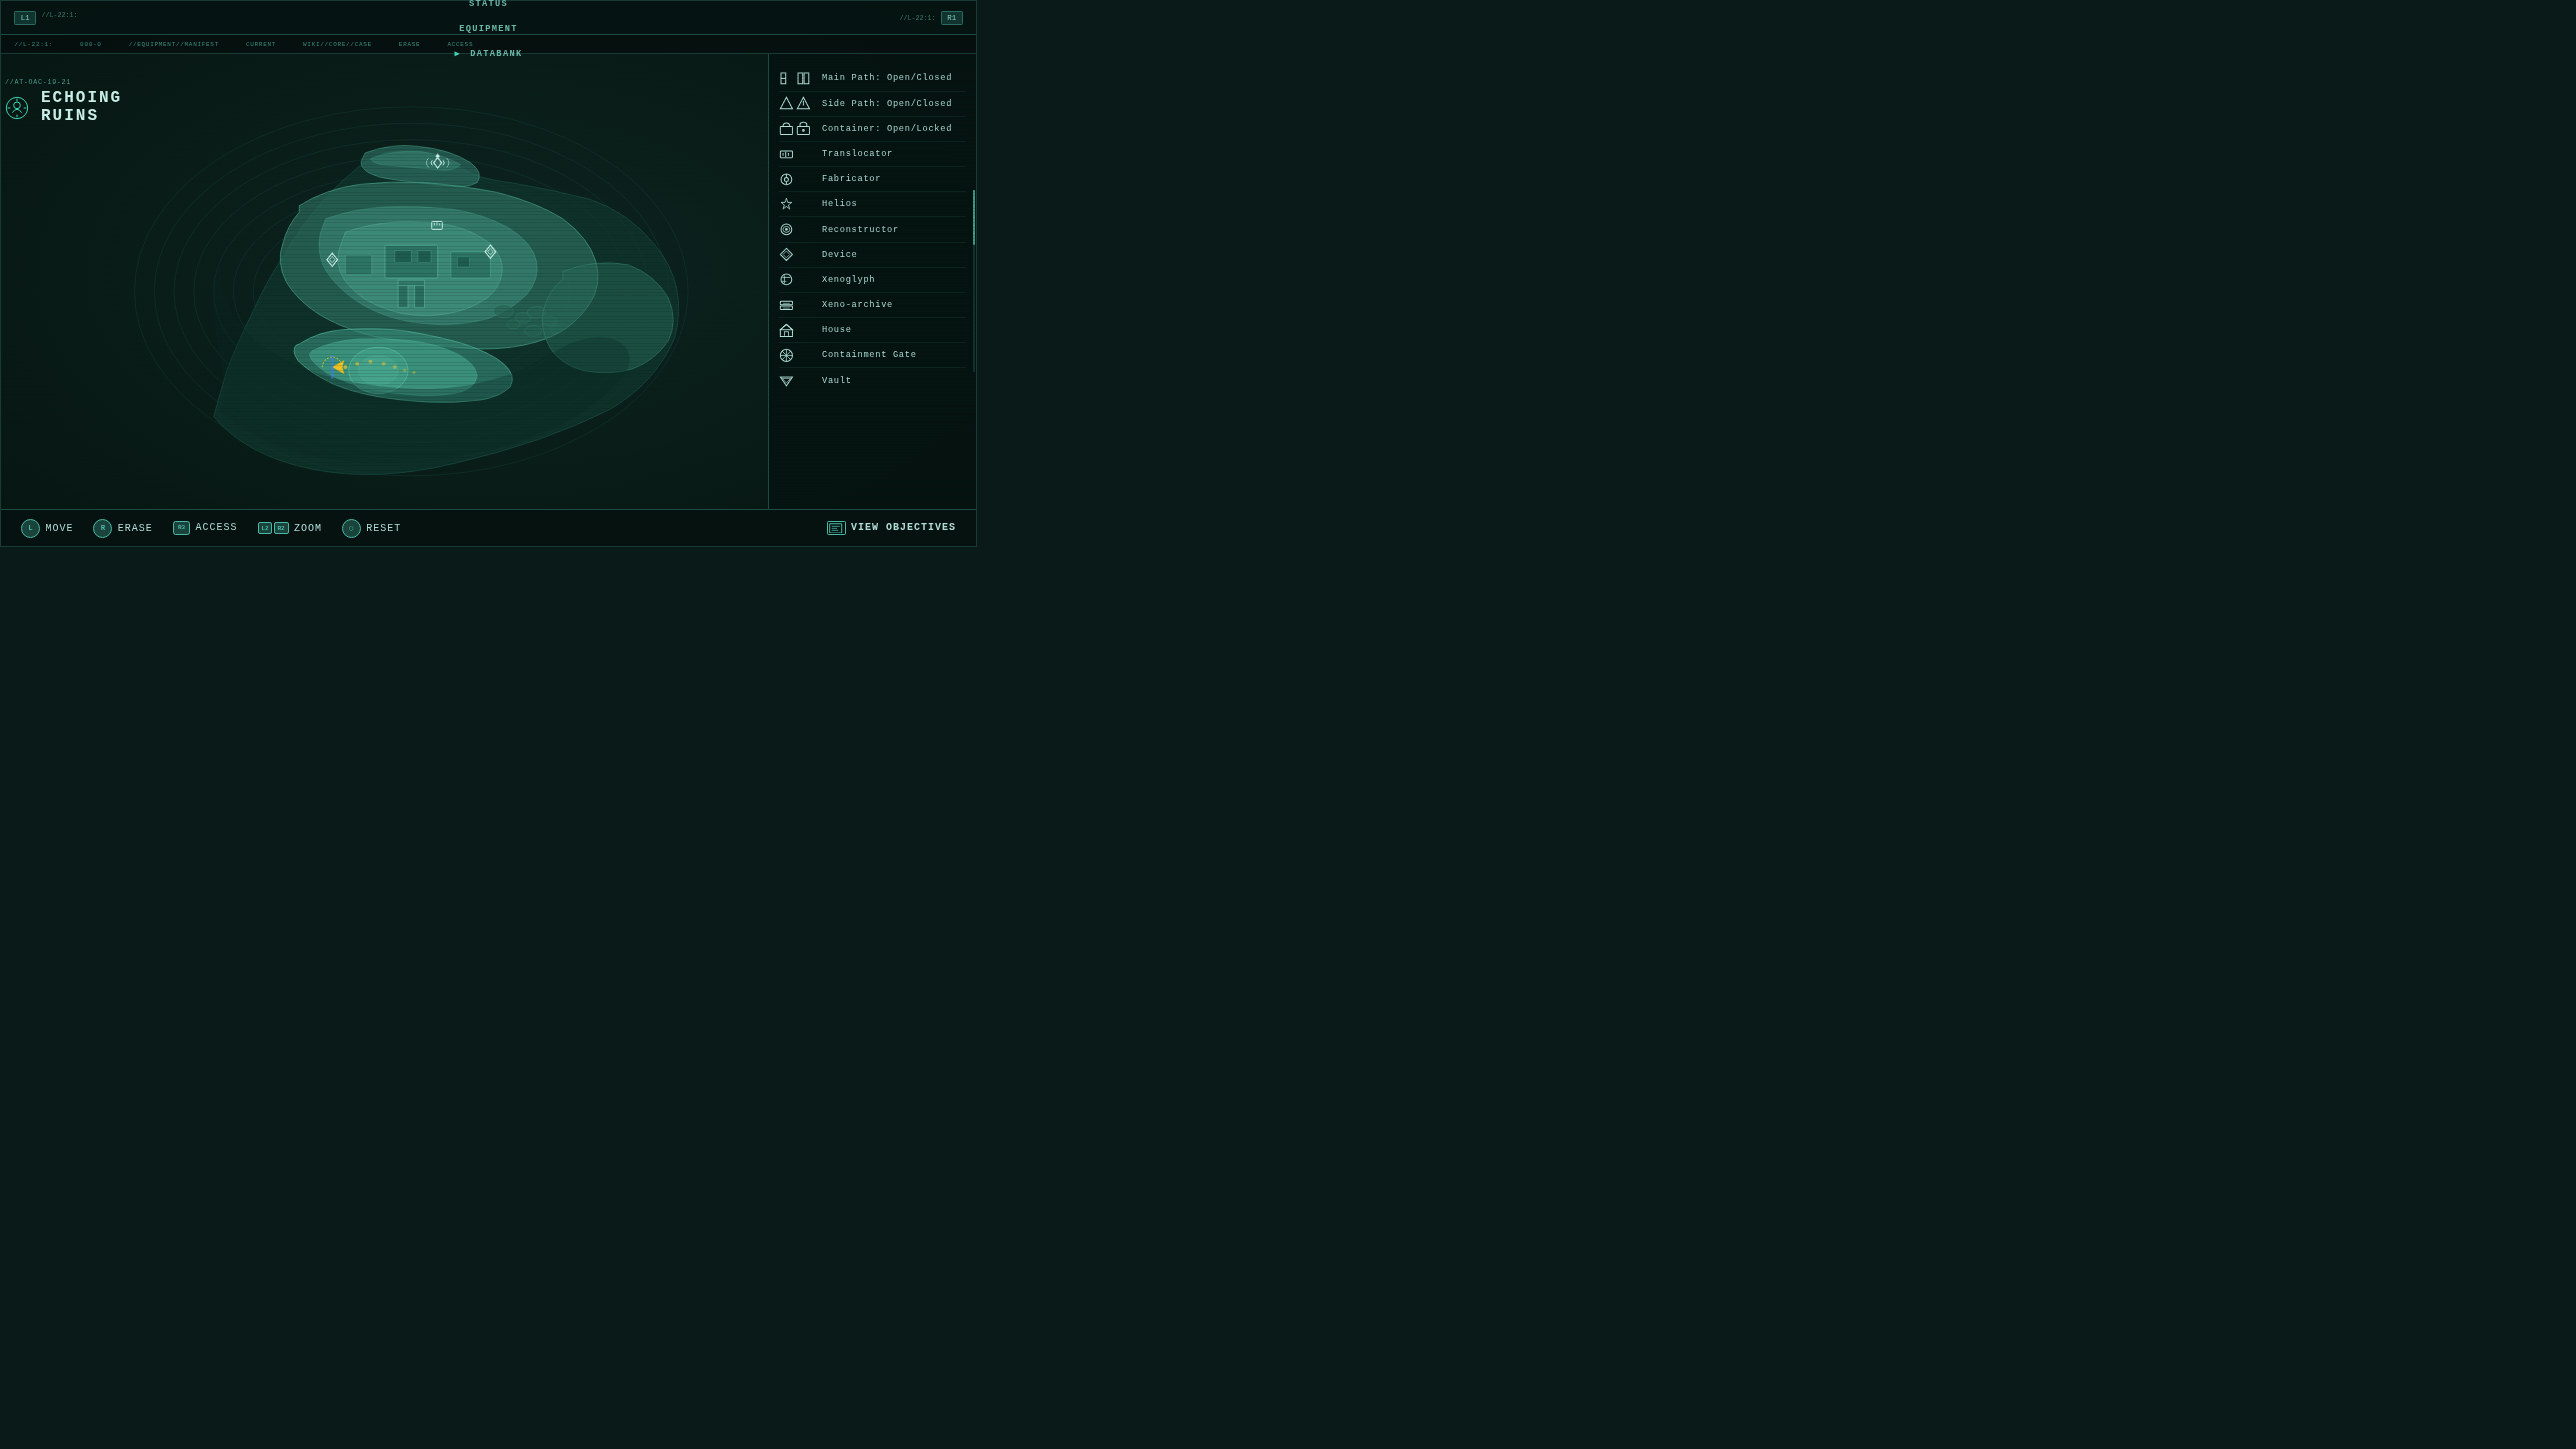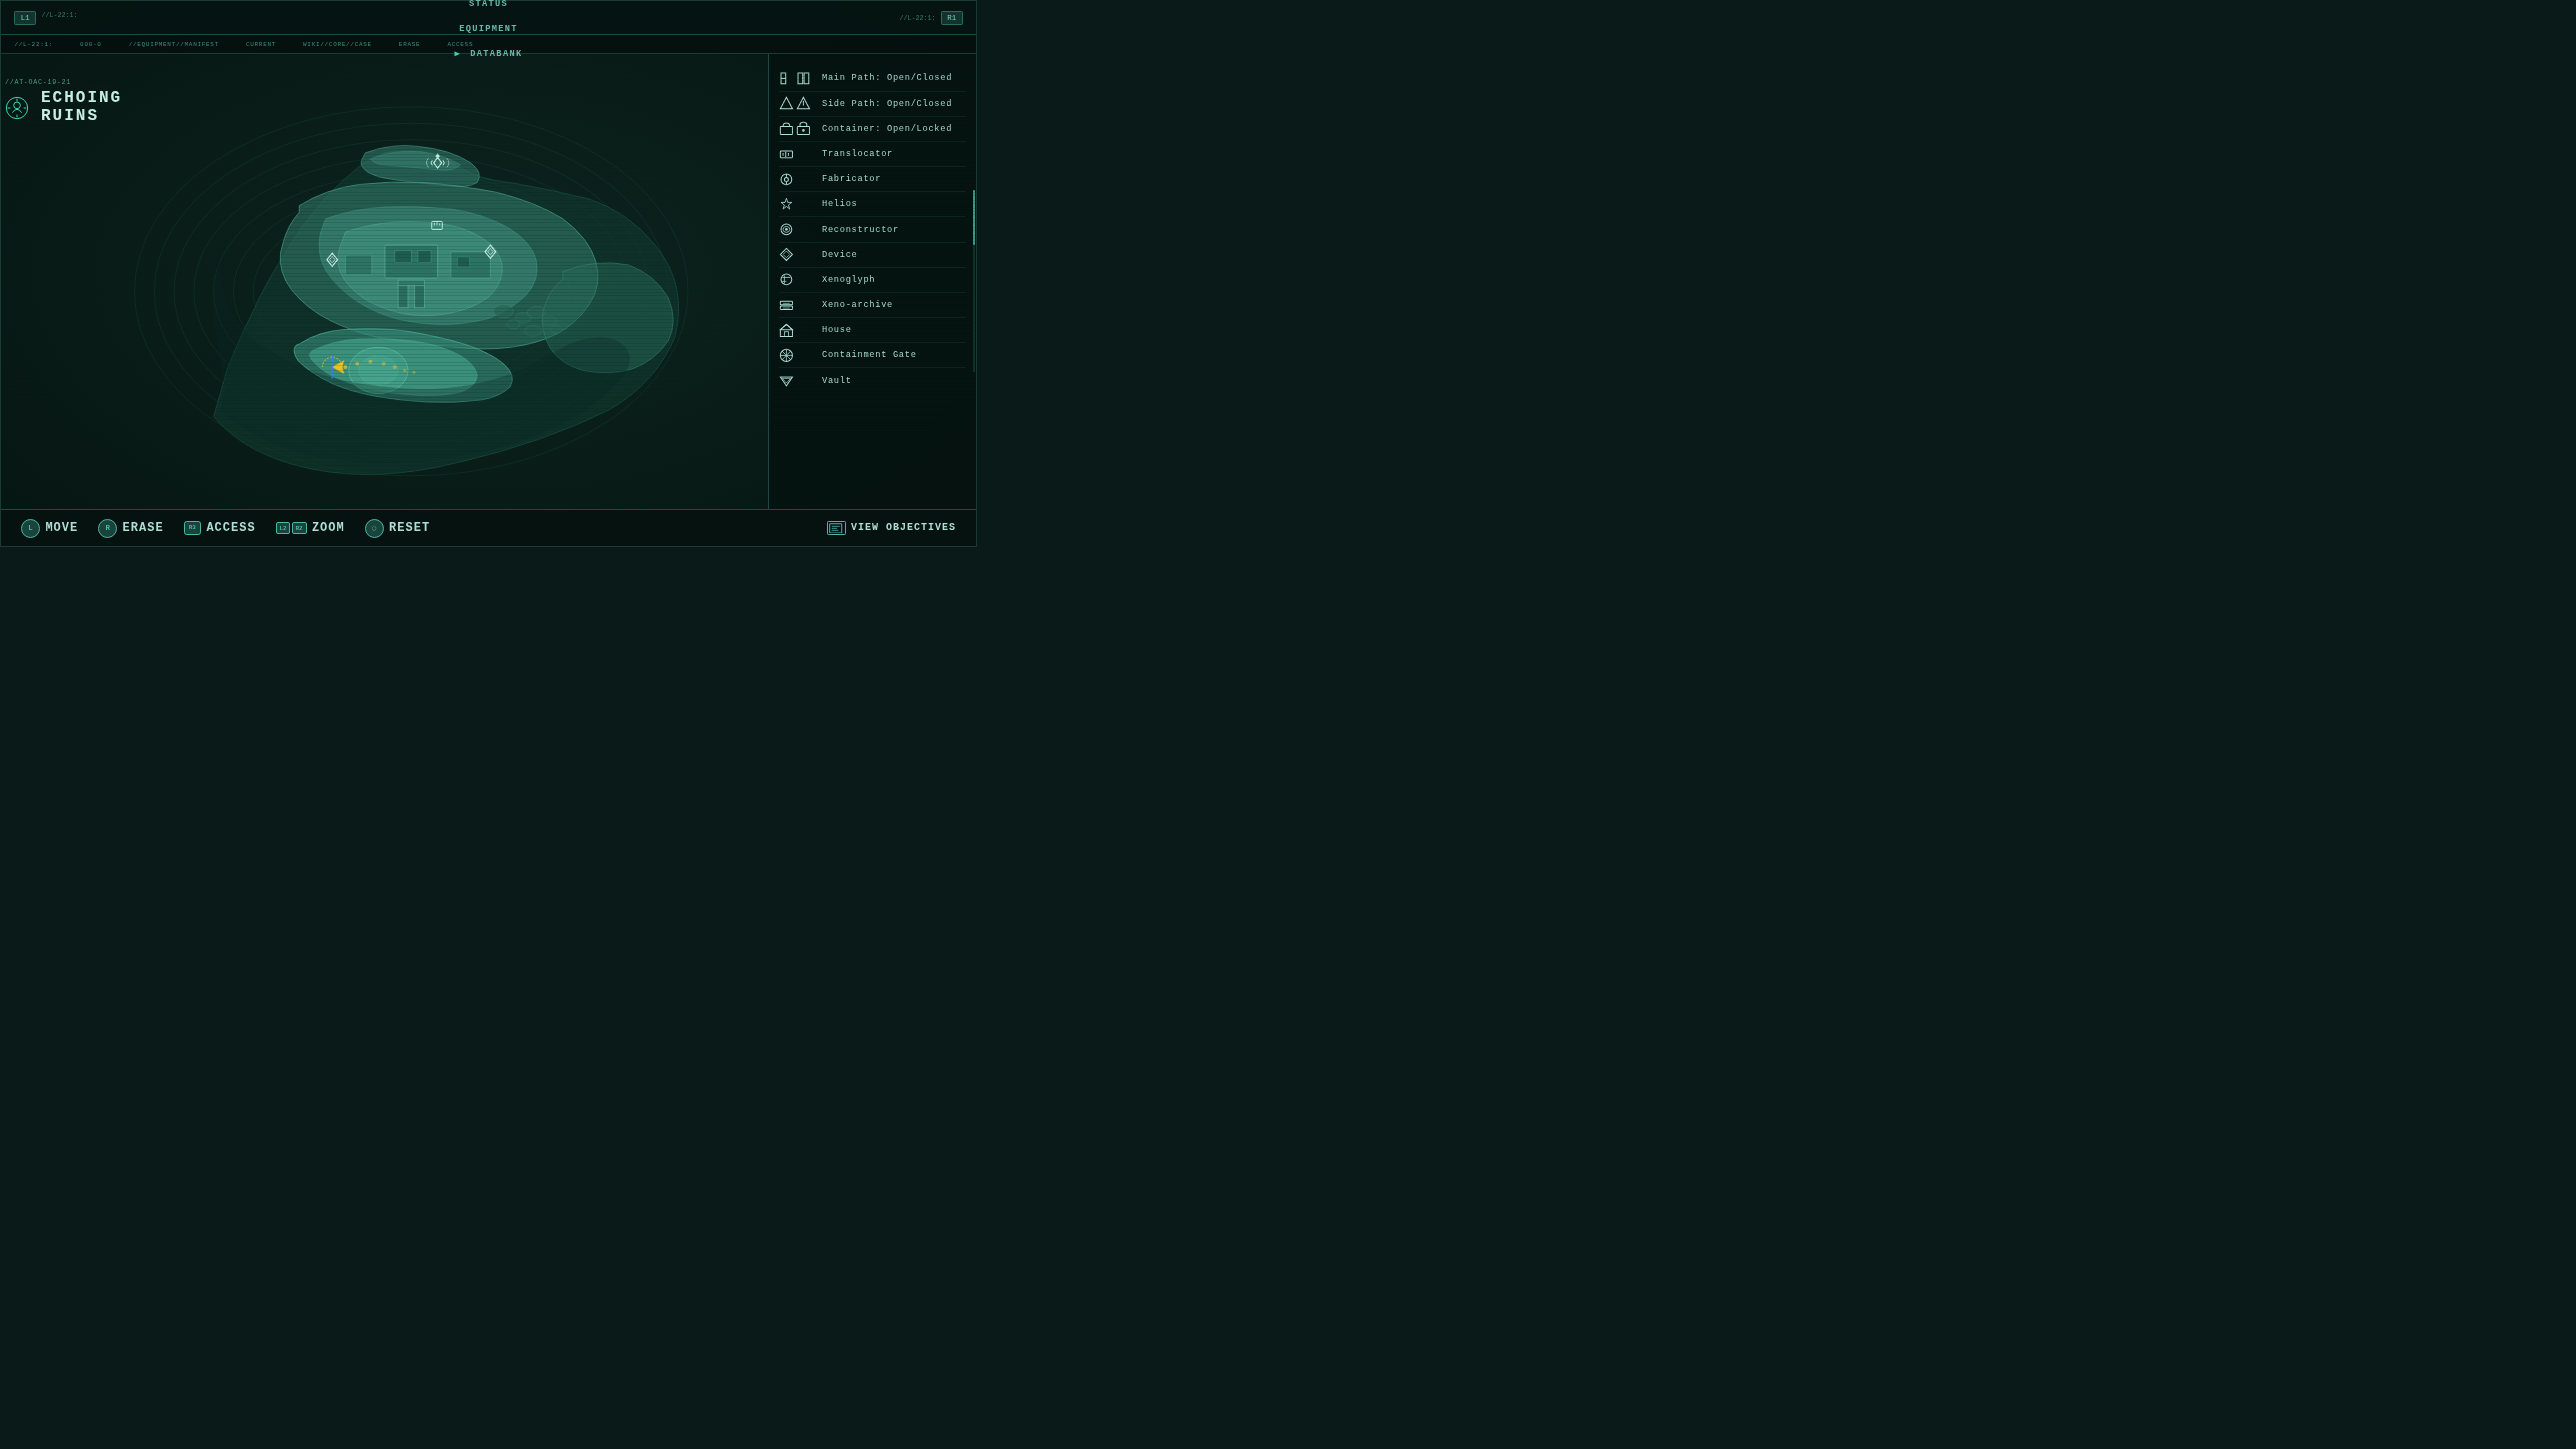--- a/index.html
+++ b/index.html
@@ -293,23 +293,23 @@
       display: flex;
       align-items: center;
       justify-content: center;
       font-size: 6px;
       font-weight: bold;
       color: #4ab8a8;
     }
 
     .control-label {
       color: #b0ddd4;
-      font-size: 12px;
+      font-size: 10px;
       letter-spacing: 1px;
-      font-weight: bold;
+      font-weight: normal;
     }
 
     .bottom-right {
       margin-left: auto;
       display: flex;
       align-items: center;
       gap: 6.7px;
     }
 
     .objectives-btn {

